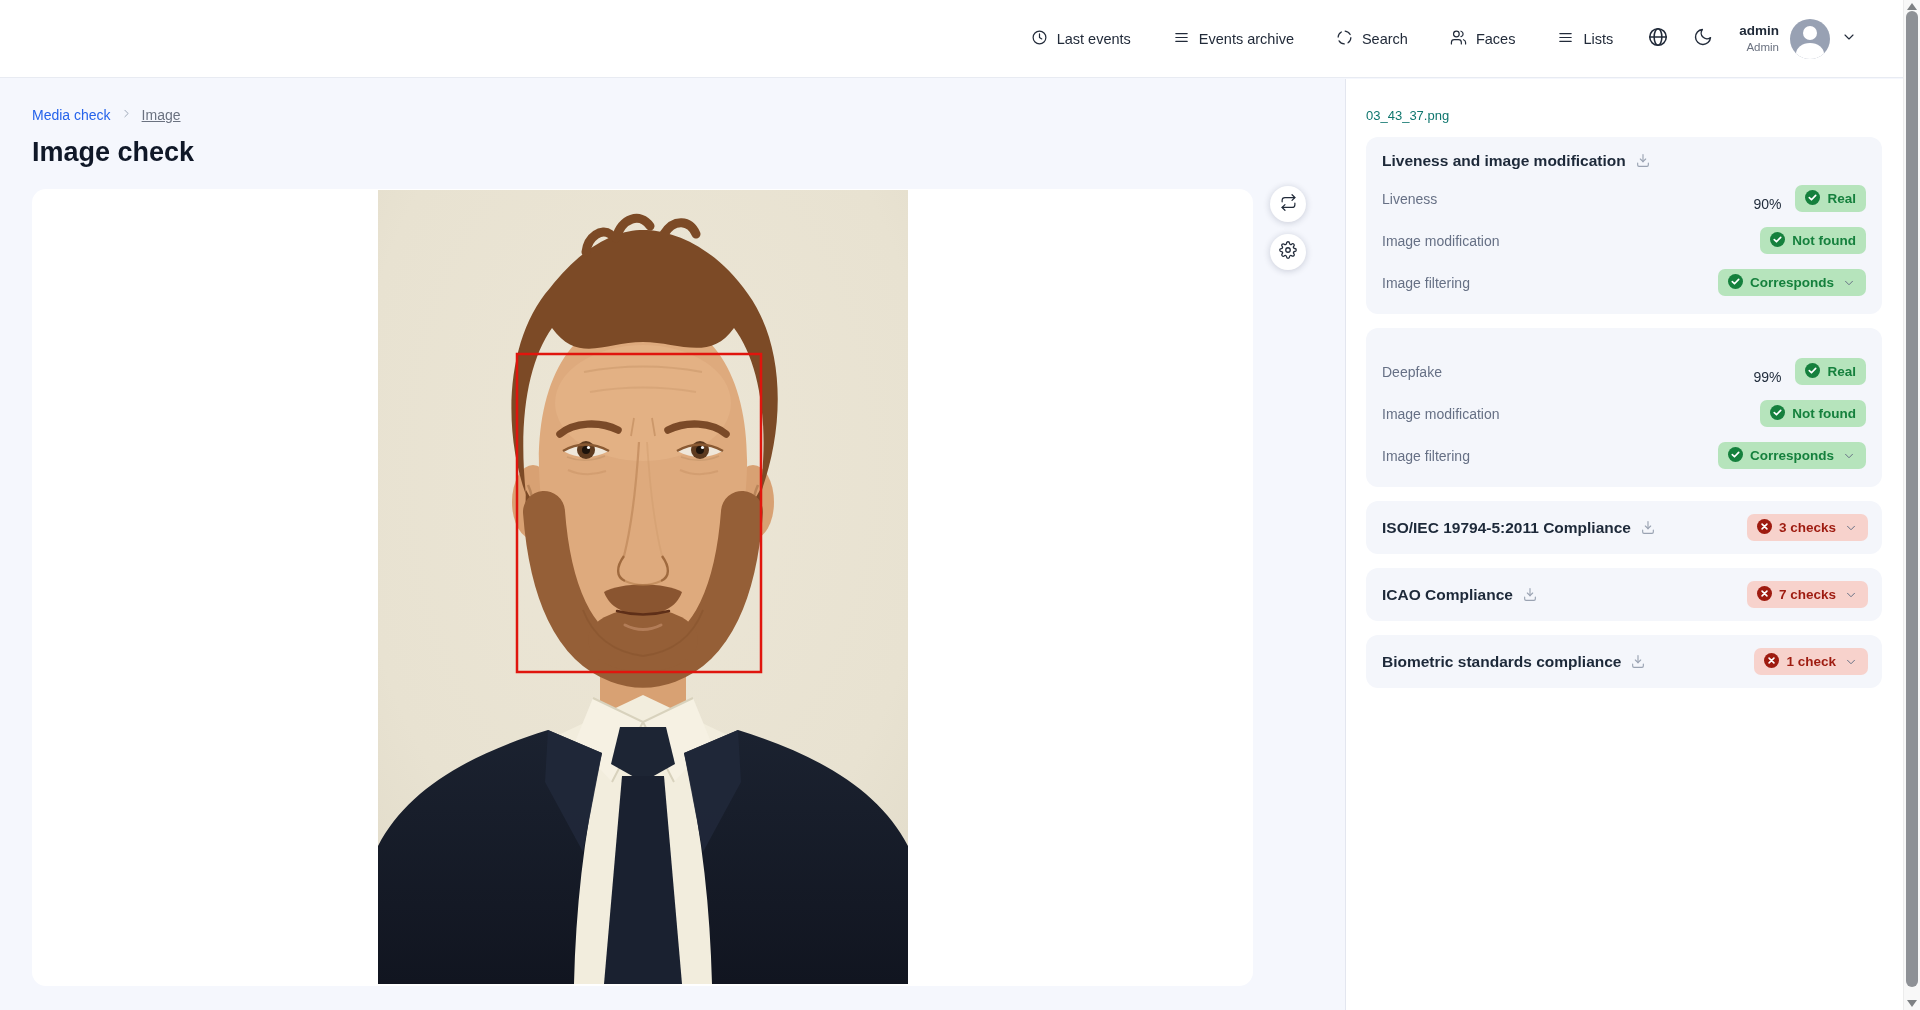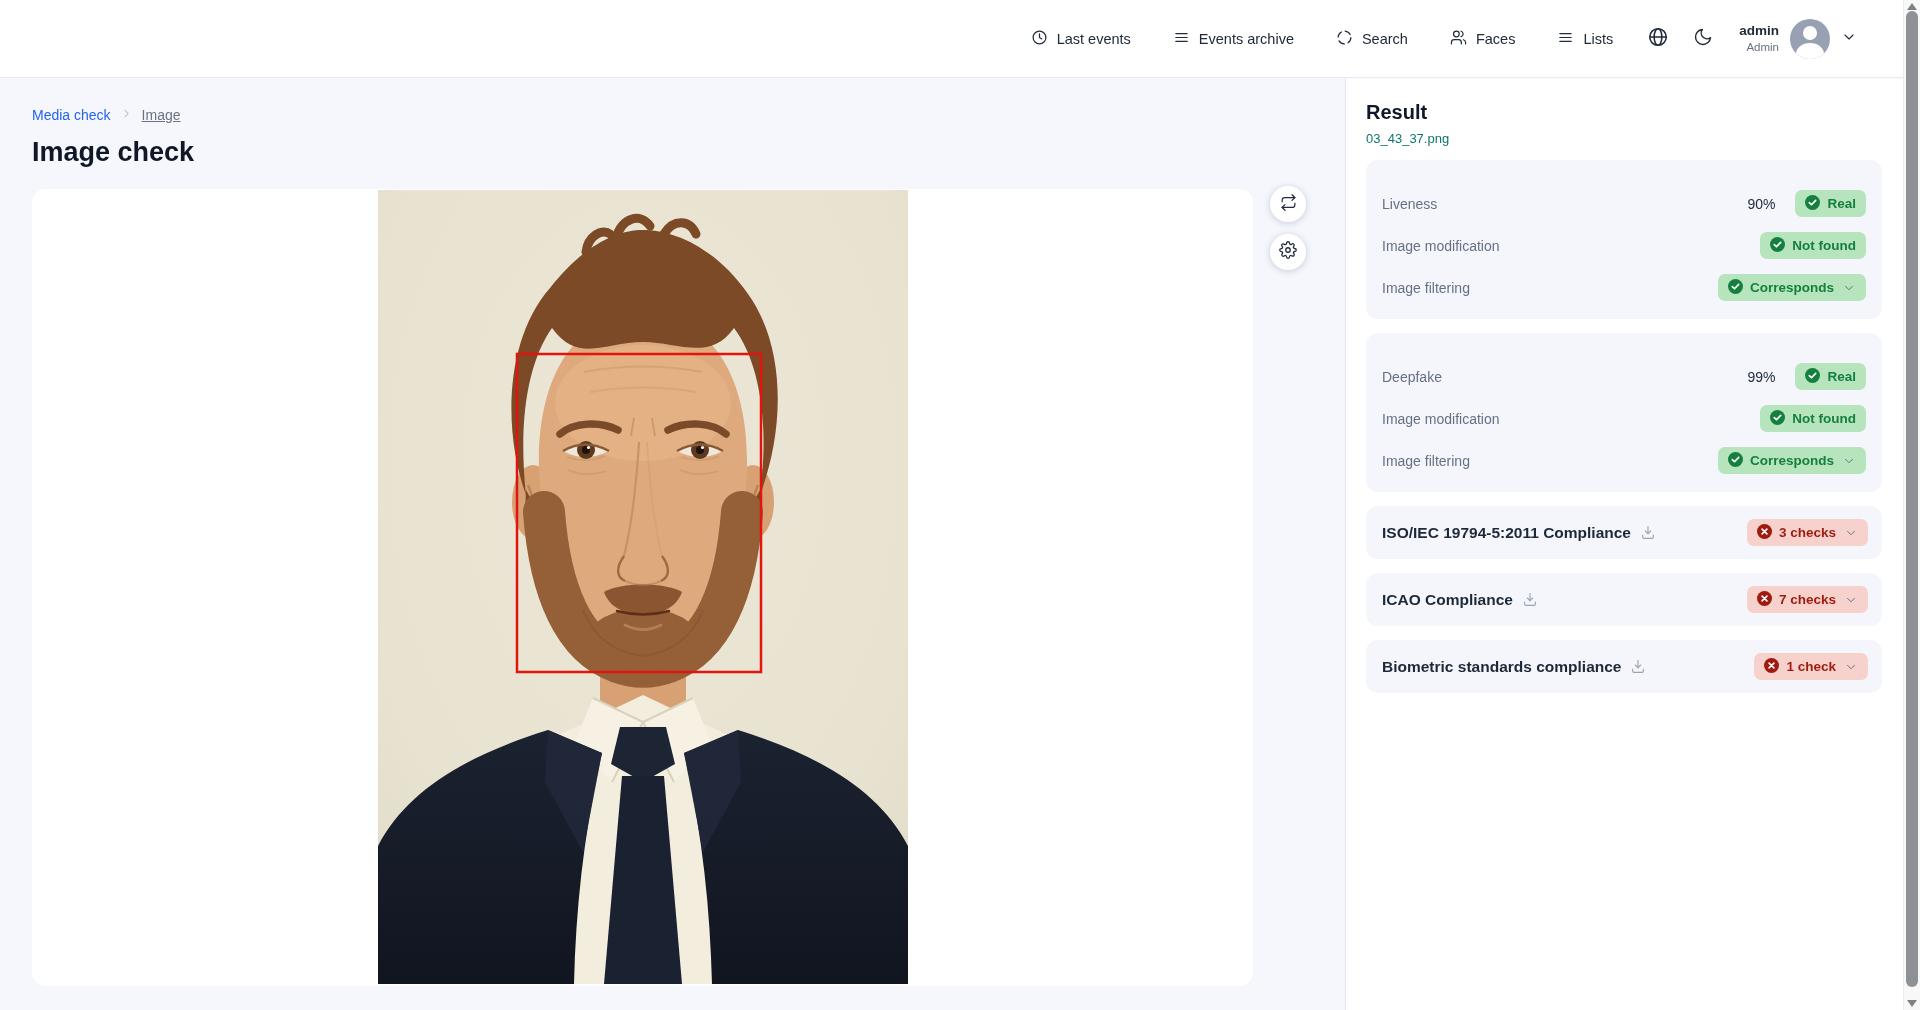--- a/index.html
+++ b/index.html
@@ -47,21 +47,21 @@
            border-left:1px solid #e3e6ef; padding:22px 21px 0 20px; }
   .panel-title { font-size:20px; font-weight:700; color:#0f172a; }
   .panel-file { margin-top:7px; font-size:13px; color:#0f766e; }
   .rcard { background:#f4f6fb; border-radius:12px; padding:15px 16px 18px; margin-top:14px; }
   .rcard:first-of-type { margin-top:22px; }
   .rcard-title { display:flex; align-items:center; gap:9px; font-size:15.5px; font-weight:700; color:#1d2939; }
   .dl { cursor:pointer; display:flex; }
   .dl svg { stroke:#9aa3b2; }
   .rrow { display:flex; justify-content:space-between; align-items:center; margin-top:15px; min-height:27px; }
   .rrow-label { font-size:14px; color:#667085; }
-  .rrow-right { display:flex; align-items:center; gap:20px; }
+  .rrow-right { display:flex; align-items:flex-end; gap:14px; }
   .rrow-value { font-size:14px; color:#1d2939; }
   .ccard { background:#f4f6fb; border-radius:12px; margin-top:14px; height:53px; padding:0 14px 0 16px;
            display:flex; align-items:center; justify-content:space-between; }
   .ccard-title { display:flex; align-items:center; gap:9px; font-size:15.5px; font-weight:700; color:#1d2939; }
   .badge { display:inline-flex; align-items:center; gap:7px; height:27px; padding:0 10px;
            border-radius:7px; font-size:13.5px; font-weight:600; cursor:default; }
   .badge.green { background:#b6e4bc; color:#15803d; }
   .badge.red   { background:#f7d2cc; color:#9e1b10; }
   .badge .chev { display:flex; margin-left:1px; }
   .badge .chev svg { stroke:#667085; }
@@ -284,24 +284,33 @@
         <span>
           <svg class="ic" width="18" height="18" viewBox="0 0 24 24">
               <circle cx="12" cy="12" r="3"></circle>
               <path d="M19.4 15a1.65 1.65 0 0 0 .33 1.82l.06.06a2 2 0 0 1 0 2.83 2 2 0 0 1-2.83 0l-.06-.06a1.65 1.65 0 0 0-1.82-.33 1.65 1.65 0 0 0-1 1.51V21a2 2 0 0 1-2 2 2 2 0 0 1-2-2v-.09A1.65 1.65 0 0 0 9 19.4a1.65 1.65 0 0 0-1.82.33l-.06.06a2 2 0 0 1-2.83 0 2 2 0 0 1 0-2.83l.06-.06a1.65 1.65 0 0 0 .33-1.82 1.65 1.65 0 0 0-1.51-1H3a2 2 0 0 1-2-2 2 2 0 0 1 2-2h.09A1.65 1.65 0 0 0 4.6 9a1.65 1.65 0 0 0-.33-1.82l-.06-.06a2 2 0 0 1 0-2.83 2 2 0 0 1 2.83 0l.06.06a1.65 1.65 0 0 0 1.82.33H9a1.65 1.65 0 0 0 1-1.51V3a2 2 0 0 1 2-2 2 2 0 0 1 2 2v.09a1.65 1.65 0 0 0 1 1.51 1.65 1.65 0 0 0 1.82-.33l.06-.06a2 2 0 0 1 2.83 0 2 2 0 0 1 0 2.83l-.06.06a1.65 1.65 0 0 0-.33 1.82V9a1.65 1.65 0 0 0 1.51 1H21a2 2 0 0 1 2 2 2 2 0 0 1-2 2h-.09a1.65 1.65 0 0 0-1.51 1z"></path>
             </svg>
         </span>
       </div>
     </div>
 
     <aside class="panel">
-      <h2 class="panel-title">Result</h2>
       <div class="panel-file">03_43_37.png</div>
 
       <div class="rcard">
+        <div class="rcard-title">
+          <span>Liveness and image modification</span>
+          <span class="dl">
+            <svg class="ic" width="16" height="16" viewBox="0 0 24 24">
+                <path d="M4 15v3a2 2 0 0 0 2 2h12a2 2 0 0 0 2-2v-3"></path>
+                <polyline points="8 9 12 13 16 9"></polyline>
+                <line x1="12" y1="13" x2="12" y2="2.5"></line>
+              </svg>
+          </span>
+        </div>
         <div class="rrow">
           <span class="rrow-label">Liveness</span>
           <span class="rrow-right">
             <span class="rrow-value">90%</span>
             <span class="badge green">
               <span>
                 <svg width="15" height="15" viewBox="0 0 16 16">
                     <circle cx="8" cy="8" r="8" fill="#15803d"></circle>
                     <path d="M4.6 8.2 L6.9 10.4 L11.4 5.7" stroke="#fff" stroke-width="1.8" fill="none" stroke-linecap="round" stroke-linejoin="round"></path>
                   </svg>

